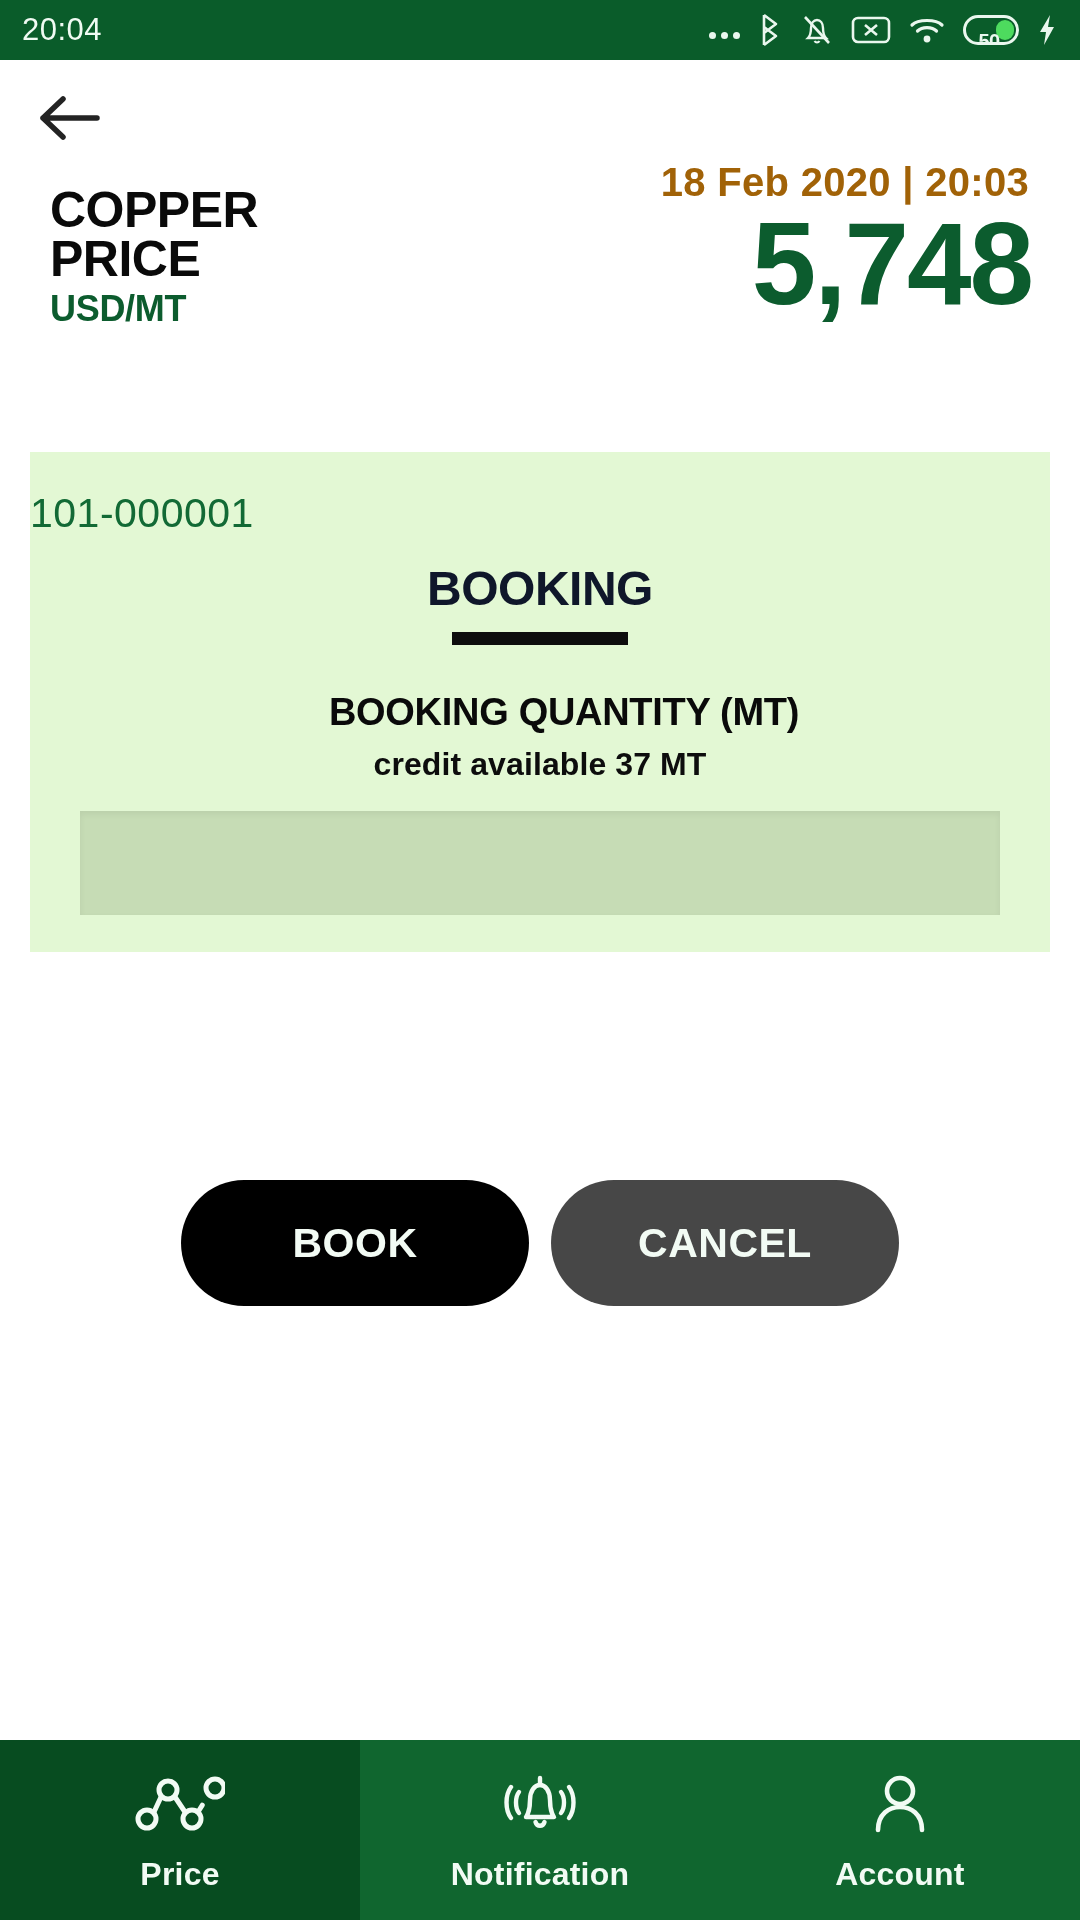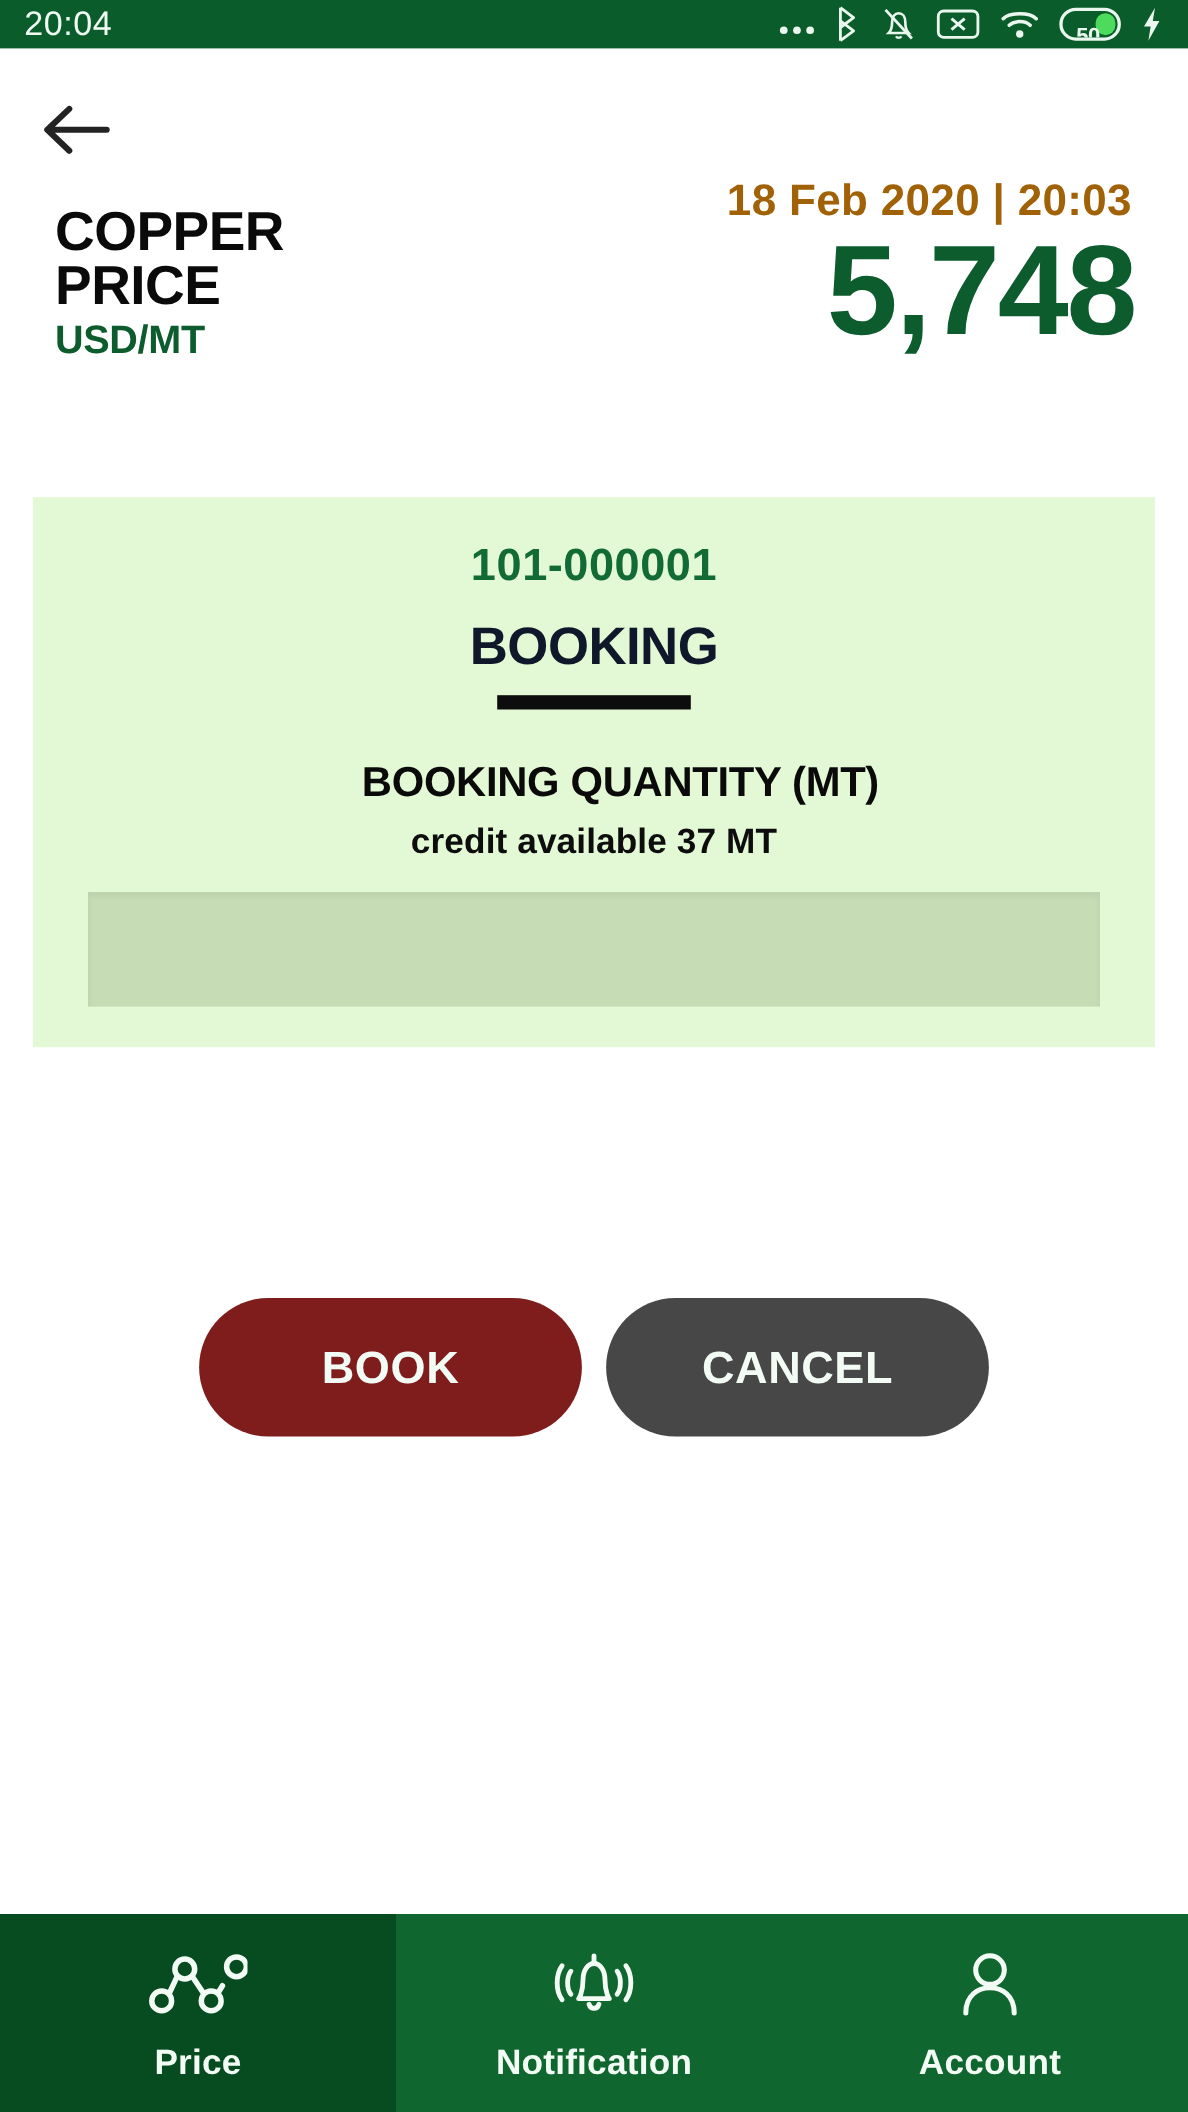--- a/index.html
+++ b/index.html
@@ -6,21 +6,21 @@
   html,body {
     width:1080px; height:1920px;
     background:#ffffff;
     font-family:"Liberation Sans", sans-serif;
     overflow:hidden;
   }
   .screen { position:relative; width:1080px; height:1920px; background:#fff; }
 
   
   .statusbar {
-    position:absolute; left:0; top:0; width:1080px; height:44px;
+    position:absolute; left:0; top:0; width:1080px; height:60px;
     background:#0a5c2a; display:flex; align-items:center;
     padding:0 22px; color:#eaf7ee;
   }
   .sb-time { font-size:31px; font-weight:400; letter-spacing:.5px; color:#f0fbf3; }
   .sb-right { margin-left:auto; display:flex; align-items:center; gap:17px; }
   .sb-ico { display:flex; align-items:center; justify-content:center; }
   .sb-dots { display:flex; gap:5px; align-items:flex-end; height:28px; padding-bottom:5px; }
   .sb-dots i { width:7px; height:7px; border-radius:50%; background:#eaf7ee; display:block; }
   .batt {
     position:relative; width:56px; height:30px; border:3px solid #eaf7ee;
@@ -59,22 +59,22 @@
     font-size:116px; font-weight:700; color:#0c5c2e;
     letter-spacing:-2px; line-height:1; white-space:nowrap;
   }
 
   
   .card {
     position:absolute; left:30px; top:452px; width:1020px; height:500px;
     background:#e3f8d4;
   }
   .card-ref {
-    text-align:center; margin-top:38px;
-    font-size:41px; font-weight:700; color:#126a35; letter-spacing:.5px;
+    text-align:left; margin-top:38px;
+    font-size:41px; font-weight:400; color:#126a35; letter-spacing:.5px;
   }
   .card-heading {
     text-align:center; margin-top:24px;
     font-size:48px; font-weight:700; color:#0f172a; letter-spacing:-.5px;
   }
   .card-rule { width:176px; height:13px; background:#0d0d0d; margin:16px auto 0; }
 
   
   .radio-row {
     display:flex; align-items:center; justify-content:center;
@@ -117,21 +117,21 @@
   .actions {
     position:absolute; left:0; top:1180px; width:1080px;
     display:flex; justify-content:center; gap:22px;
   }
   .btn {
     width:348px; height:126px; border:none; border-radius:63px;
     font-family:"Liberation Sans", sans-serif;
     font-size:41px; font-weight:700; letter-spacing:.5px;
     color:#f2fbf4; cursor:pointer;
   }
-  .btn-book { background:#7f1d1d; }
+  .btn-book { background:#000000; }
   .btn-cancel { background:#474747; }
 
   
   .bottomnav {
     position:absolute; left:0; bottom:0; width:1080px; height:180px;
     background:#10662f; display:flex;
   }
   .nav-item {
     flex:1; display:flex; flex-direction:column;
     align-items:center; justify-content:center; gap:16px;

